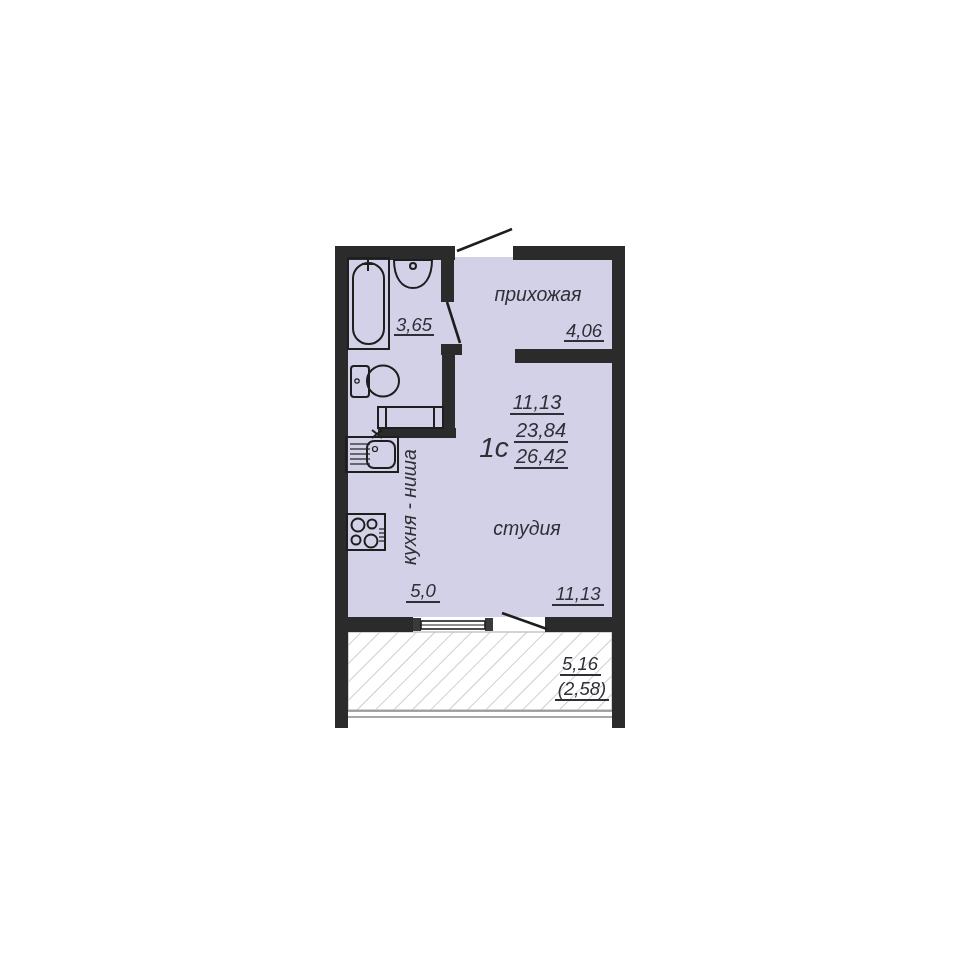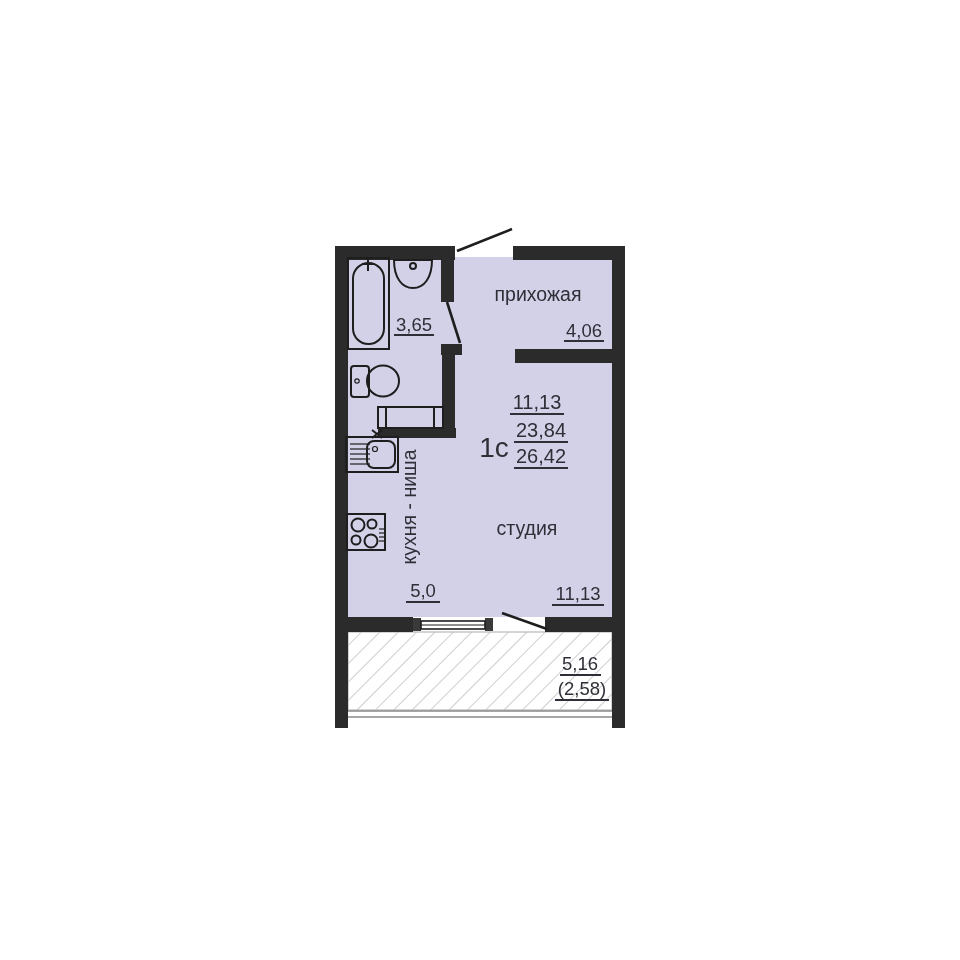--- a/index.html
+++ b/index.html
@@ -7,20 +7,21 @@
     padding: 0;
     width: 960px;
     height: 960px;
     background: #ffffff;
     font-family: "Liberation Sans", sans-serif;
   }
   .plan-wrap {
     width: 960px;
     height: 960px;
     position: relative;
+    font-style: italic;
   }
   svg { display: block; }
   text {
     fill: #2f2f38;
     font-family: "Liberation Sans", sans-serif;
   }
   .room-label { font-size: 19.5px; }
   .area-num   { font-size: 18.5px; }
   .stack-num  { font-size: 20px; }
   .type-label { font-size: 28px; }

